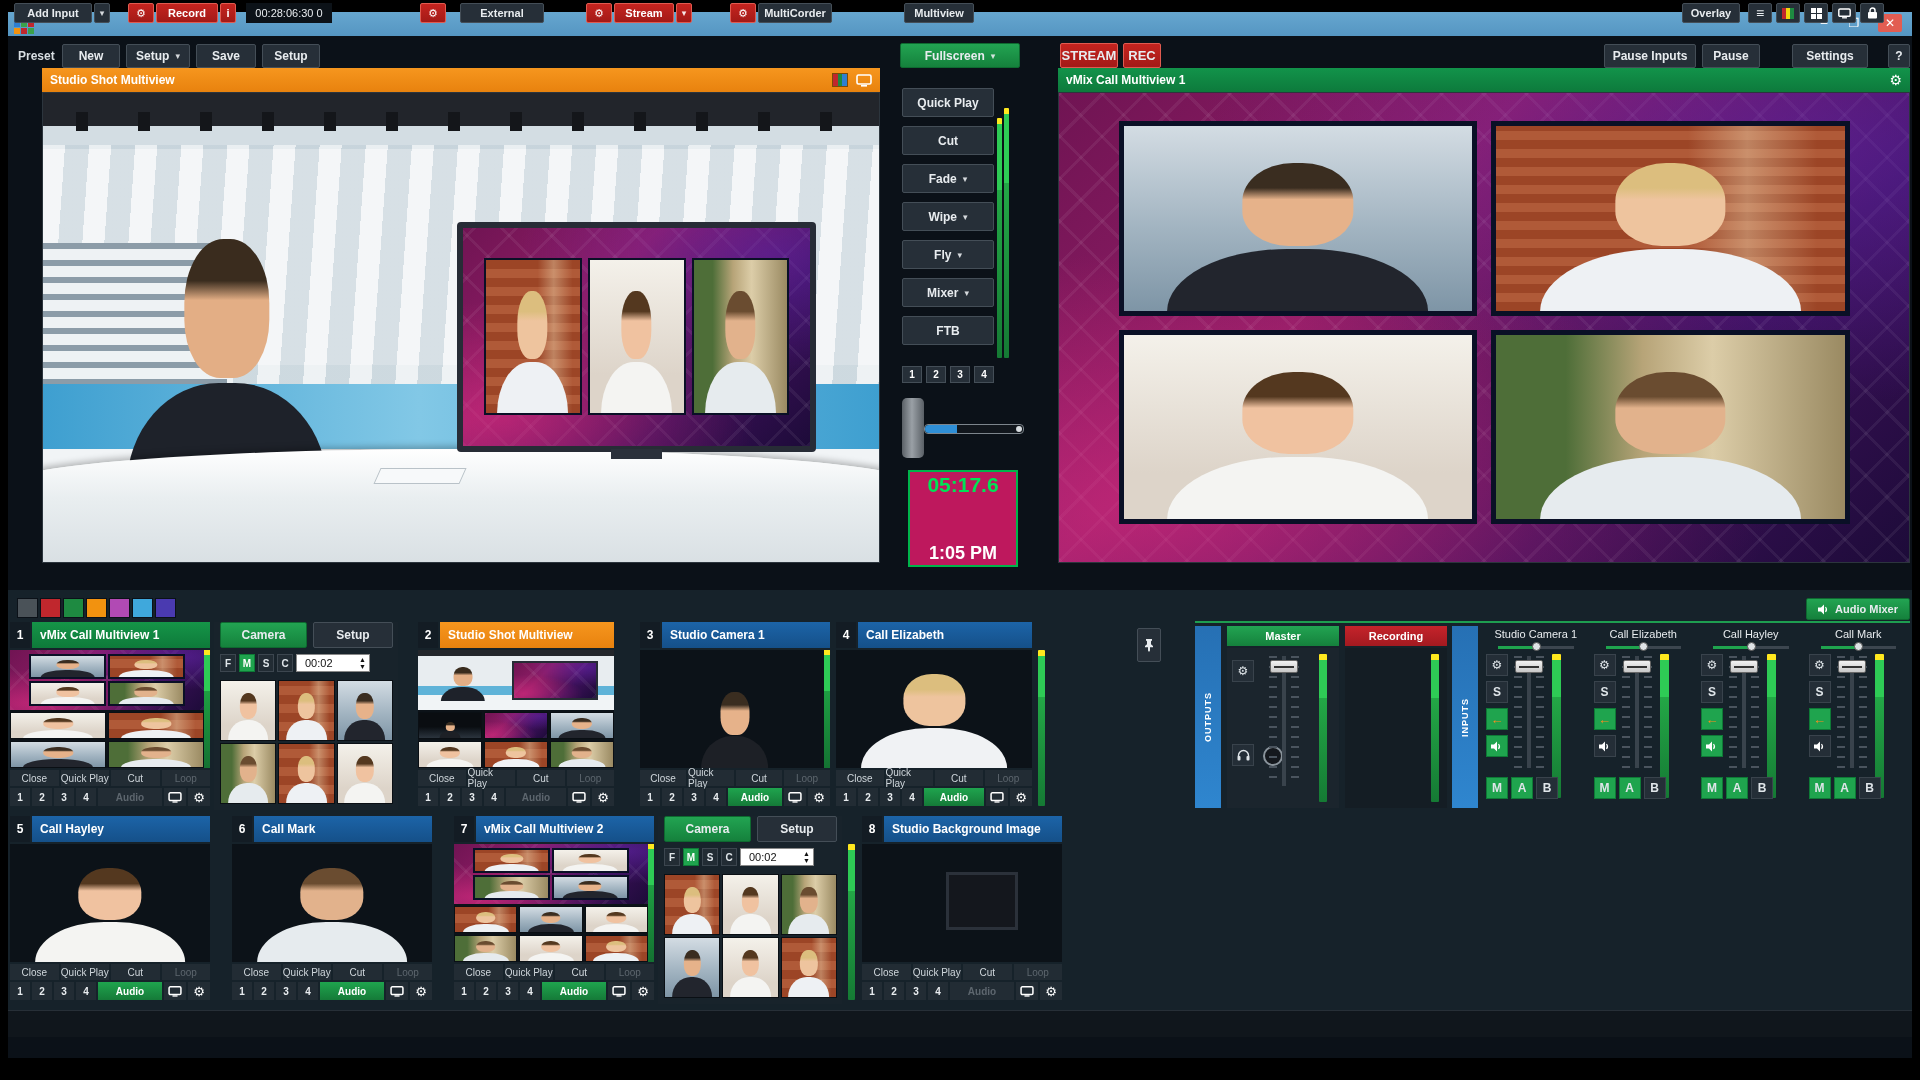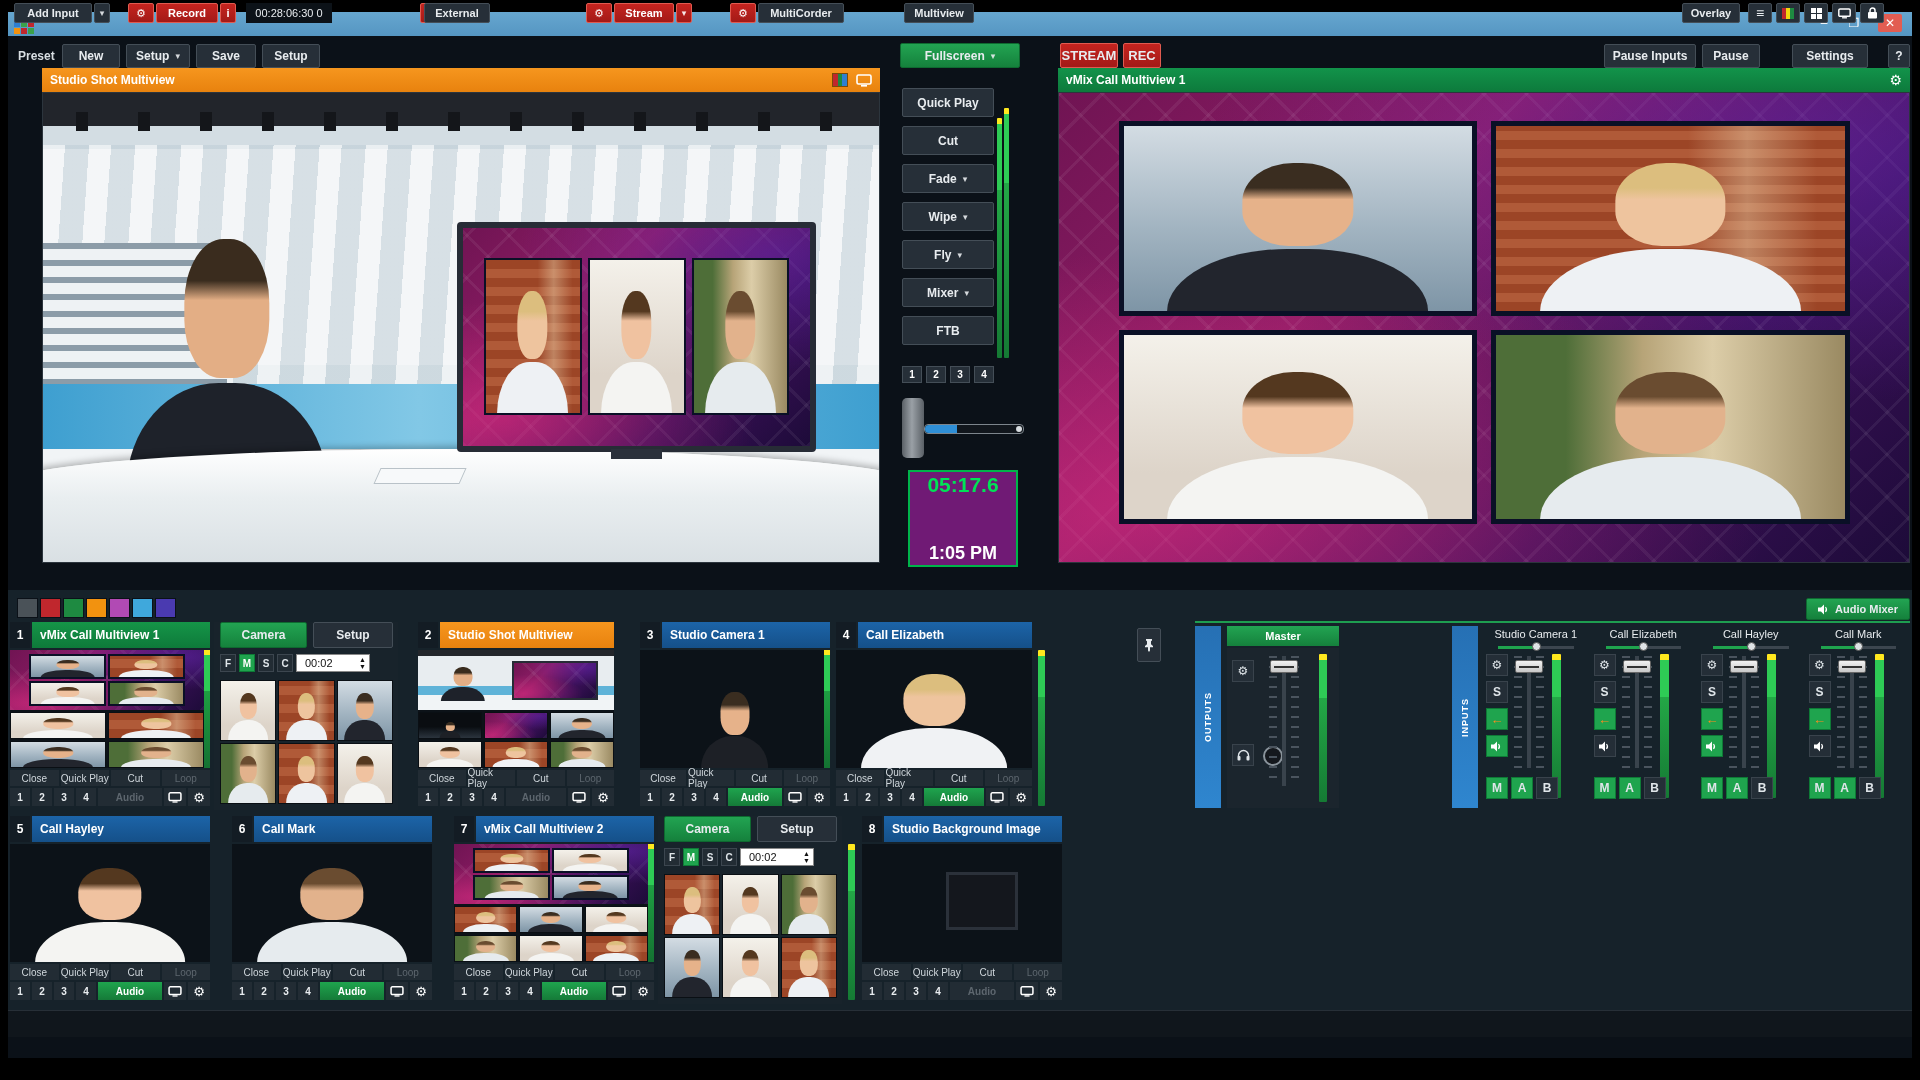--- a/index.html
+++ b/index.html
@@ -54,21 +54,21 @@
   .bg-dark3 .pp{--hair:#3a2d20;--skin:#e6b28a;--shirt:#1d2026;width:34%;height:64%;}
   .bg-set{background:linear-gradient(90deg,#dfe7ec 0 8%,#f3f7f9 30%,#e9eff3 60%,#cedae2);}
   .bg-set::after{content:"";position:absolute;left:42%;top:24%;width:33%;height:44%;background:#14171d;border:3px solid #2b313a;}
   .mvgrid{position:absolute;display:grid;grid-template:1fr 1fr/1fr 1fr;}
   .mvgrid .pv{border:2px solid #0a1026;}
   
   .tbtn{left:902px;width:92px;height:29px;font-size:12px;}
   .tnums button,.numbtn{background:#262f38;border:1px solid #444e57;color:#fff;font-size:10px;font-weight:bold;}
   .meter{background:linear-gradient(180deg,#ffe81e 0 6px,#2ecb55 6px 30%,#23a746 30%,#157a34);border-radius:1px;}
   
-  .clock{border:2px solid #00b44a;background:#701a75;display:flex;flex-direction:column;align-items:center;justify-content:space-evenly;gap:45px;}
+  .clock{border:2px solid #00b44a;background:#be185d;display:flex;flex-direction:column;align-items:center;justify-content:space-evenly;gap:45px;}
   .clock .t1{color:#00e356;font-size:21px;font-weight:bold;}
   .clock .t2{color:#fff;font-size:18px;font-weight:bold;}
   
   .lower{left:8px;top:590px;width:1904px;height:428px;background:#16222a;}
   .sq{width:21px;height:20px;border:1px solid #0b1118;box-sizing:border-box;}
   .tile{position:absolute;display:flex;flex-direction:column;}
   .trow{height:26px;display:flex;gap:2px;margin-bottom:2px;}
   .tnum{width:20px;background:#131c24;color:#fff;font-size:12px;font-weight:bold;display:flex;align-items:center;justify-content:center;}
   .ttitle{flex:1;display:flex;align-items:center;padding-left:8px;font-size:12px;font-weight:bold;color:#fff;}
   .ttl-green{background:linear-gradient(180deg,#159548,#0e7a3a);}
@@ -703,20 +703,26 @@
       <span class="abs" style="left:36px;top:98px;width:16px;height:16px;border-radius:50%;background:#14181d;border:2px solid #8a949c;"></span>
       <div class="fader" style="left:42px;top:8px;height:130px;">
         <div class="ticks"></div>
         <div class="track"></div>
         <div class="handle" style="top:4px;"></div>
       </div>
       <div class="meter abs" style="left:92px;top:6px;width:8px;height:148px;"></div>
     </div>
   </div>
 
+  <div class="abs" style="left:1345px;top:626px;width:102px;height:182px;">
+    <div class="striphdr" style="background:linear-gradient(180deg,#c5242b,#a31a20);">Recording</div>
+    <div class="stripbody" style="height:160px;margin-top:2px;background:#141d24;">
+      <div class="meter abs" style="left:86px;top:6px;width:8px;height:148px;"></div>
+    </div>
+  </div>
 
   <div class="abs vlabel" style="left:1452px;top:626px;width:26px;height:182px;">INPUTS</div>
 
   <div class="abs" style="left:1484px;top:626px;width:426px;height:186px;display:grid;grid-template-columns:repeat(4,1fr);gap:4px;">
 
     <div>
       <div class="mlabel">Studio Camera 1</div>
       <div class="panslider" style="margin:0 14px;">
           <span class="trk"></span>
           <span class="grn"></span>
@@ -840,28 +846,28 @@
   <div class="abs bbar"></div>
   <div class="abs bbtn btn" style="left:14px;width:78px;">Add Input</div>
   <div class="abs bbtn btn" style="left:94px;width:16px;">
       <span class="caret" style="margin:0;">▾</span>
     </div>
   <div class="abs bbtn btn redgear" style="left:128px;width:26px;">⚙</div>
   <div class="abs bbtn btn redgear" style="left:156px;width:62px;">Record</div>
   <div class="abs bbtn btn redgear" style="left:220px;width:16px;">i</div>
   <div class="abs bbtn" style="left:246px;width:86px;display:flex;align-items:center;justify-content:center;font-size:11px;color:#e8ecef;background:#0c1218;">00:28:06:30 0</div>
   <div class="abs bbtn btn redgear" style="left:420px;width:26px;">⚙</div>
-  <div class="abs bbtn btn" style="left:424px;width:66px;">External</div>
+  <div class="abs bbtn btn" style="left:460px;width:84px;">External</div>
   <div class="abs bbtn btn redgear" style="left:586px;width:26px;">⚙</div>
   <div class="abs bbtn btn redgear" style="left:614px;width:60px;">Stream</div>
   <div class="abs bbtn btn redgear" style="left:676px;width:16px;">
       <span class="caret" style="margin:0;">▾</span>
     </div>
   <div class="abs bbtn btn redgear" style="left:730px;width:26px;">⚙</div>
-  <div class="abs bbtn btn" style="left:758px;width:86px;">MultiCorder</div>
+  <div class="abs bbtn btn" style="left:758px;width:74px;">MultiCorder</div>
   <div class="abs bbtn btn" style="left:904px;width:70px;">Multiview</div>
   <div class="abs bbtn btn" style="left:1682px;width:58px;">Overlay</div>
   <div class="abs bbtn btn" style="left:1748px;width:24px;font-size:14px;">≡</div>
   <div class="abs bbtn btn" style="left:1776px;width:24px;">
       <span style="width:12px;height:11px;display:inline-block;background:linear-gradient(90deg,#c0272d 0 33%,#f2d80f 33% 66%,#1e8a41 66%);"></span>
     </div>
   <div class="abs bbtn btn" style="left:1804px;width:24px;">
       <span style="width:11px;height:11px;display:inline-grid;grid-template:1fr 1fr/1fr 1fr;gap:1px;">
         <i style="background:#fff;"></i>
         <i style="background:#fff;"></i>

